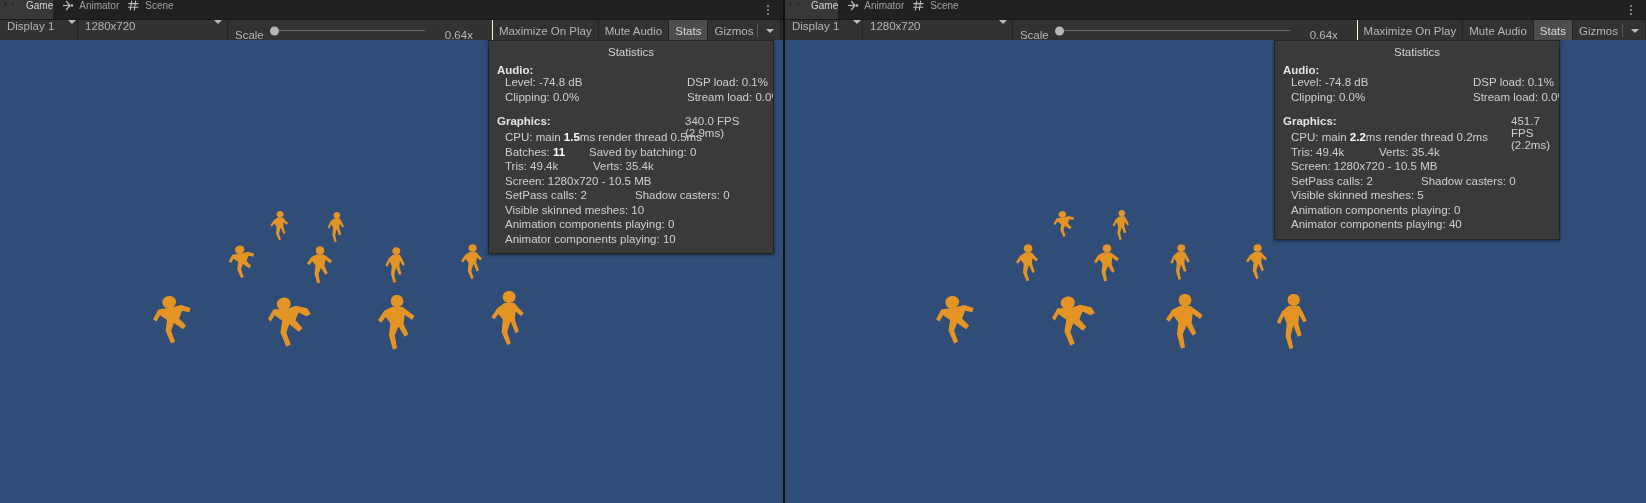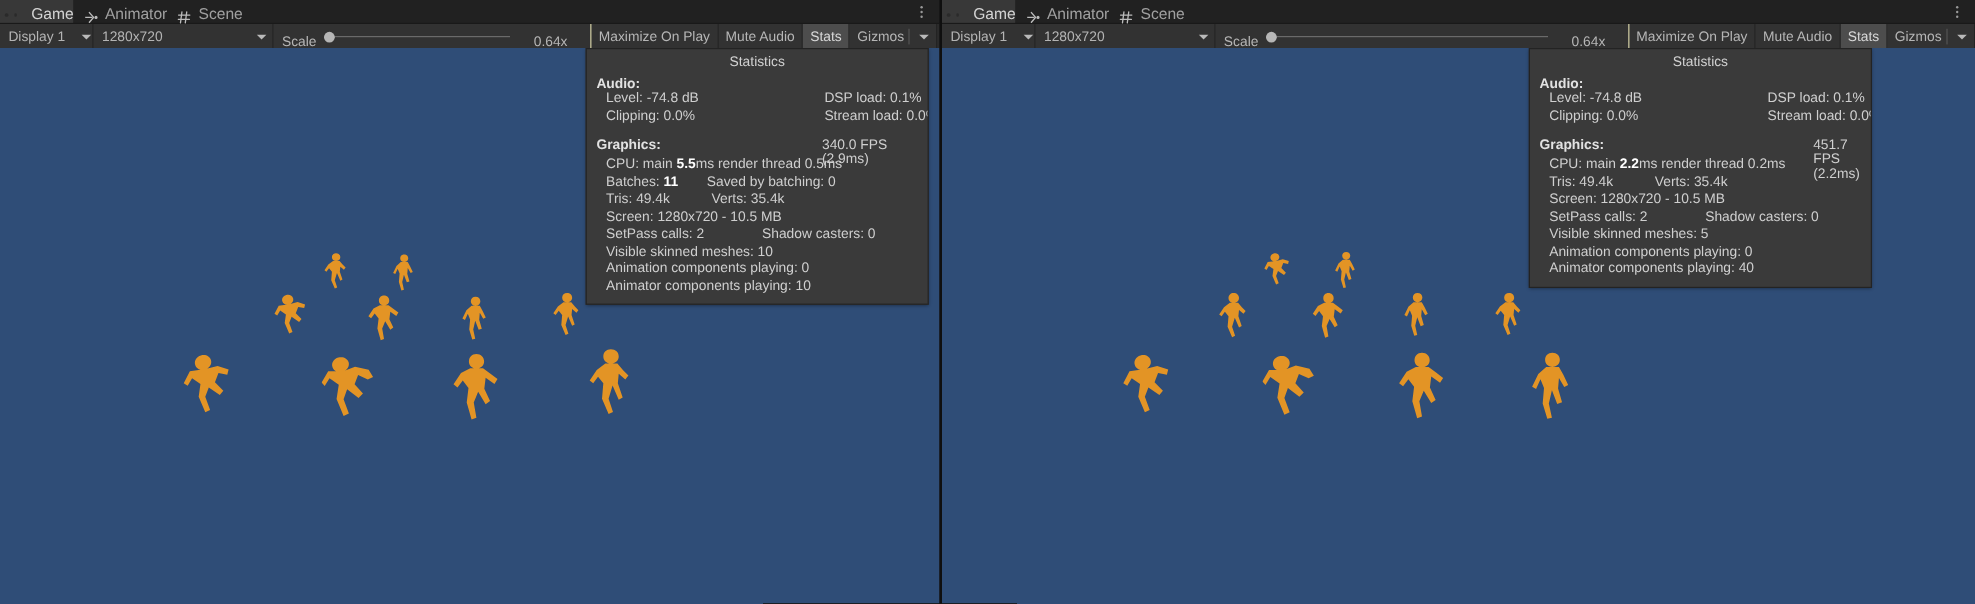--- a/index.html
+++ b/index.html
@@ -18,23 +18,23 @@
 
   
   .tabstrip {
     position: relative;
     height: 19px;
     background: #212121;
     display: flex;
     align-items: stretch;
   }
   .tab {
-    display: flex; align-items: flex-end; gap: 4px;
+    display: flex; align-items: flex-start; gap: 4px;
     padding: 0 0 0 9px;
-    font-size: 13px;
+    font-size: 10px;
     color: #a0a0a0;
     height: 19px;
     white-space: nowrap;
     user-select: none;
   }
   .tab.active { background: #383838; color: #d4d4d4; }
   .tab .ticon { display:inline-block; width:13px; height:11px; position:relative; flex:0 0 auto; }
 
   
   .ico-gamepad { width:14px; height:9px; border-radius:5px/4.5px; background:#c8c8c8; position:relative; top:0; }
@@ -61,21 +61,21 @@
   .tb-btn {
     display:flex; align-items:center;
     background:#323232;
     border-right:1px solid #232323;
     padding: 0 6px;
     height:21px;
     white-space:nowrap;
     color:#b6b6b6;
   }
   .tb-btn.pressed { background:#4d4d4d; color:#d9d9d9; }
-  .tb-popup { display:flex; align-items:center; justify-content:space-between; background:#323232; border-right:1px solid #232323; height:21px; padding:0 5px 0 7px; }
+  .tb-popup { display:flex; justify-content:space-between; background:#323232; border-right:1px solid #232323; height:21px; padding:0 5px 0 7px; }
   .tb-popup .lbl { margin-right:10px; white-space:nowrap; }
   .caret { width:0; height:0; border-left:4px solid transparent; border-right:4px solid transparent; border-top:4px solid #b9b9b9; margin-left:4px; }
 
   .disp    { width: 78px; }
   .res     { width: 150px; }
   .scalebox{ display:flex; align-items:flex-end; background:#323232; border-right:1px solid #fef9c3; height:21px; padding:0 7px; }
   .scale-label { margin-right:6px; color:#b6b6b6; }
   .slider { position:relative; height:21px; display:flex; align-items:center; }
   .slider .track { height:1px; background:#6a6a6a; }
   .slider .knob { position:absolute; left:0; top:50%; transform:translateY(-50%); width:9px; height:9px; border-radius:50%; background:#b6b6b6; }
@@ -201,21 +201,21 @@
         <svg width="44" height="59" viewBox="0 0 24 32" class="runner" style="left: 487px; top: 249px; color: rgb(227, 148, 37);">
           <use xlink:href="#pose-a"></use>
         </svg>
         <div class="stats" style="width: 286px; top: 0px; left: 488px;">
           <div class="title">Statistics</div>
           <div class="sect">Audio:</div>
           <div class="row"><span>Level: -74.8 dB</span><span class="c2" style="left: 198px;">DSP load: 0.1%</span></div>
           <div class="row"><span>Clipping: 0.0%</span><span class="c2" style="left: 198px;">Stream load: 0.0%</span></div>
           <div class="gap"></div>
           <div class="hdrrow"><span class="sect" style="padding-left: 8px; font-weight: bold;">Graphics:</span><span class="c2" style="left: 196px;">340.0 FPS (2.9ms)</span></div>
-          <div class="row"><span>CPU: main </span><b>5.5</b><span>ms  render thread 0.5ms</span></div>
+          <div class="row"><span>CPU: main </span><b>1.5</b><span>ms  render thread 0.5ms</span></div>
           <div class="row"><span>Batches: </span><b>11</b><span class="c2" style="left: 100px;">Saved by batching: 0</span></div>
           <div class="row"><span>Tris: 49.4k</span><span class="c2" style="left: 104px;">Verts: 35.4k</span></div>
           <div class="row"><span>Screen: 1280x720 - 10.5 MB</span></div>
           <div class="row"><span>SetPass calls: 2</span><span class="c2" style="left: 146px;">Shadow casters: 0</span></div>
           <div class="row"><span>Visible skinned meshes: 10</span></div>
           <div class="row"><span>Animation components playing: 0</span></div>
           <div class="row"><span>Animator components playing: 10</span></div>
         </div>
       </div>
     </div>

